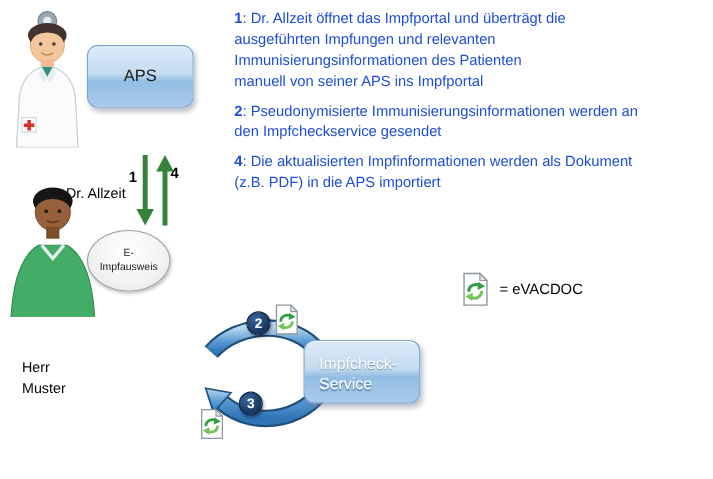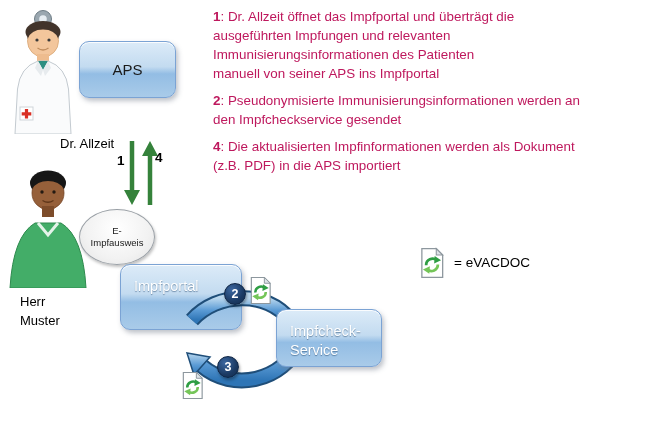--- a/index.html
+++ b/index.html
@@ -19,21 +19,21 @@
     align-items:center; justify-content:center;
     font-size:15px; color:#1a1a1a;
   }
   .box-text-white {
     display:block; padding:12px 0 0 13px;
     font-size:14.5px; color:#ffffff;
     white-space:pre-line; line-height:1.3;
     text-shadow:0 1px 1px rgba(0,40,80,.45);
   }
 
-  .fig-label { position:absolute; font-size:13px; color:#000; white-space:pre-line; line-height:1.45; }
+  .fig-label { position:absolute; font-size:13px; color:#000; white-space:pre-line; line-height:1.45;margin-top:32px; }
 
   .ecard {
     position:absolute; left:79px; top:209px; width:76px; height:56px;
     border-radius:50%;
     background: radial-gradient(ellipse at 50% 35%, #ffffff 0%, #f2f2f2 60%, #e2e2e2 100%);
     border:1px solid #9aa0a6;
     box-shadow:1px 2px 3px rgba(0,0,0,.25);
     display:flex; align-items:center; justify-content:center; text-align:center;
     z-index:2;
   }
@@ -49,21 +49,21 @@
     display:flex; align-items:center; justify-content:center;
     box-shadow:1px 2px 3px rgba(0,0,0,.35);
     z-index:7;
   }
 
   .docicon { position:absolute; z-index:7; }
 
   #legend-text { position:absolute; left:454px; top:255px; font-size:13.5px; font-weight:normal; color:#000; }
 
   #steps { position:absolute; left:213px; top:7px; width:424px; }
-  #steps p { font-size:13.4px; line-height:1.42; color:#be185d; margin-bottom:8px; }
+  #steps p { font-size:13.4px; line-height:1.42; color:#1d4ed8; margin-bottom:8px; }
   .step-num { font-weight:bold; }
   .step-rest { white-space:pre-line; }
 
   svg { display:block; }
 </style>
 </head>
 <body>
 
 <div id="canvas">
 
@@ -111,23 +111,20 @@
     <path d="M34 61 L44 73 L54 61" fill="none" stroke="#e4f3e9" stroke-width="3"></path>
   </svg>
   <div class="fig-label" style="left:20px; top:293px;">Herr
 Muster</div>
 
   <div class="ecard">
     <span>E-
 Impfausweis</span>
   </div>
 
-  <div class="bluebox" style="left:120px; top:264px; width:122px; height:66px; z-index:3;">
-    <span class="box-text-white">Impfportal</span>
-  </div>
 
   <svg class="abs" style="left:172px; top:290px; z-index:4;" width="170" height="110" viewBox="0 0 170 110">
     <defs>
       <linearGradient id="swg" x1="0" y1="0" x2="0" y2="1">
         <stop offset="0" stop-color="#b9d7ee"></stop>
         <stop offset="0.55" stop-color="#5b9bd5"></stop>
         <stop offset="1" stop-color="#2e75b6"></stop>
       </linearGradient>
     </defs>
     <path d="M 20 30 C 45 2, 95 0, 118 30" fill="none" stroke="#1f4e79" stroke-width="16"></path>

